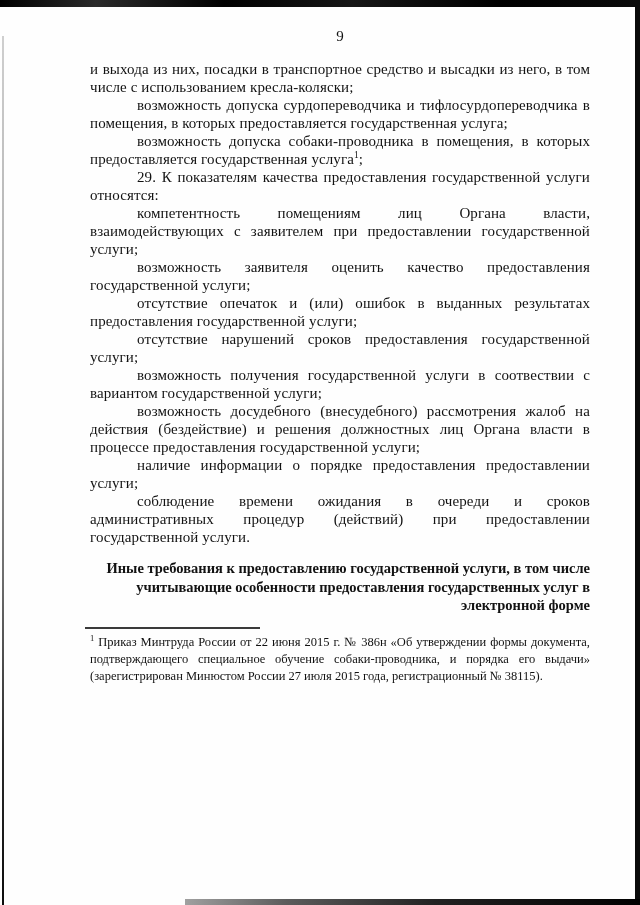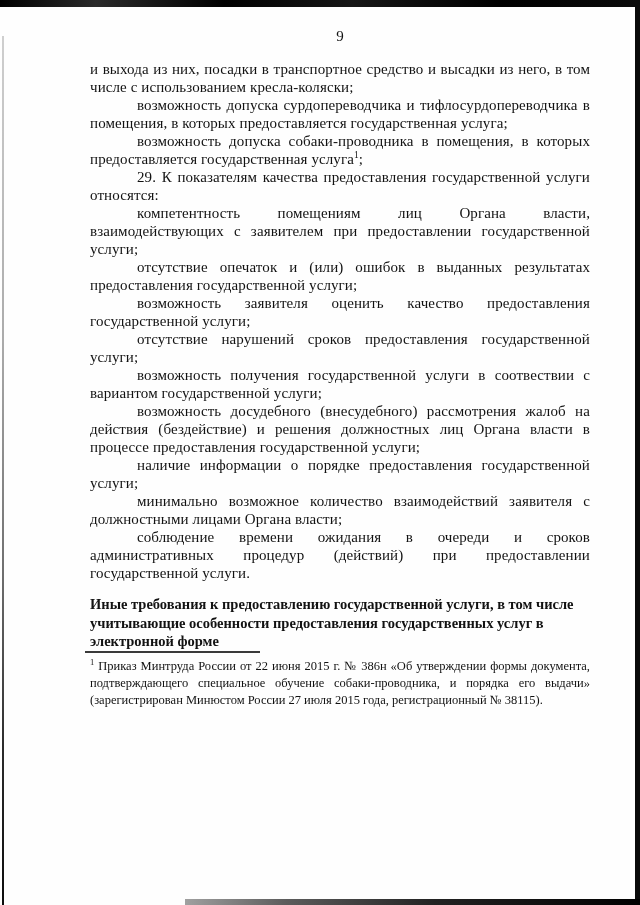--- a/index.html
+++ b/index.html
@@ -45,24 +45,24 @@
   .para { text-indent: 47px; }
   .para.no-indent { text-indent: 0; }
 
   sup.fn-ref { font-size: 9.5px; line-height: 0; vertical-align: super; }
 
   .section-heading {
     margin-top: 13px;
     font-size: 14.5px;
     line-height: 18.5px;
     font-weight: bold;
-    text-align: left;
+    text-align: right;
   }
 
-  .footnote-area { }
+  .footnote-area { margin-top: 12px; }
   .footnote-rule { width: 175px; height: 2px; background: #3a3a3a; margin-left: -5px; margin-bottom: 5px; }
   .footnote {
     font-size: 12.5px;
     line-height: 17px;
     text-align: justify;
     text-align-last: left;
   }
   .footnote sup.fn-ref { font-size: 8.5px; }
 </style>
 </head>
@@ -76,27 +76,26 @@
 
   <div class="content">
     <div class="page-number">9</div>
 
     <div class="body-text">
       <p class="para no-indent">и выхода из них, посадки в транспортное средство и высадки из него, в том числе с использованием кресла-коляски;</p>
       <p class="para">возможность допуска сурдопереводчика и тифлосурдопереводчика в помещения, в которых предоставляется государственная услуга;</p>
       <p class="para"><span>возможность допуска собаки-проводника в помещения, в которых предоставляется государственная услуга</span><sup class="fn-ref">1</sup><span>;</span></p>
       <p class="para">29. К показателям качества предоставления государственной услуги относятся:</p>
       <p class="para">компетентность помещениям лиц Органа власти, взаимодействующих с заявителем при предоставлении государственной услуги;</p>
+      <p class="para">возможность заявителя оценить качество предоставления государственной услуги;</p>
       <p class="para">отсутствие опечаток и (или) ошибок в выданных результатах предоставления государственной услуги;</p>
-      <p class="para">возможность заявителя оценить качество предоставления государственной услуги;</p>
       <p class="para">отсутствие нарушений сроков предоставления государственной услуги;</p>
       <p class="para">возможность получения государственной услуги в соотвествии с вариантом государственной услуги;</p>
       <p class="para">возможность досудебного (внесудебного) рассмотрения жалоб на действия (бездействие) и решения должностных лиц Органа власти в процессе предоставления государственной услуги;</p>
-      <p class="para">наличие информации о порядке предоставления государственной услуги;</p>
-      <p class="para">минимально возможное количество взаимодействий заявителя с должностными лицами Органа власти;</p>
+      <p class="para">наличие информации о порядке предоставления предоставлении услуги;</p>
       <p class="para">соблюдение времени ожидания в очереди и сроков административных процедур (действий) при предоставлении государственной услуги.</p>
     </div>
 
     <h2 class="section-heading">Иные требования к предоставлению государственной услуги, в том числе учитывающие особенности предоставления государственных услуг в электронной форме</h2>
 
     <div class="footnote-area">
       <div class="footnote-rule"></div>
       <p class="footnote"><sup class="fn-ref">1</sup> <span>Приказ Минтруда России от 22 июня 2015 г. № 386н «Об утверждении формы документа, подтверждающего специальное обучение собаки-проводника, и порядка его выдачи» (зарегистрирован Минюстом России 27 июля 2015 года, регистрационный № 38115).</span></p>
     </div>
   </div>

